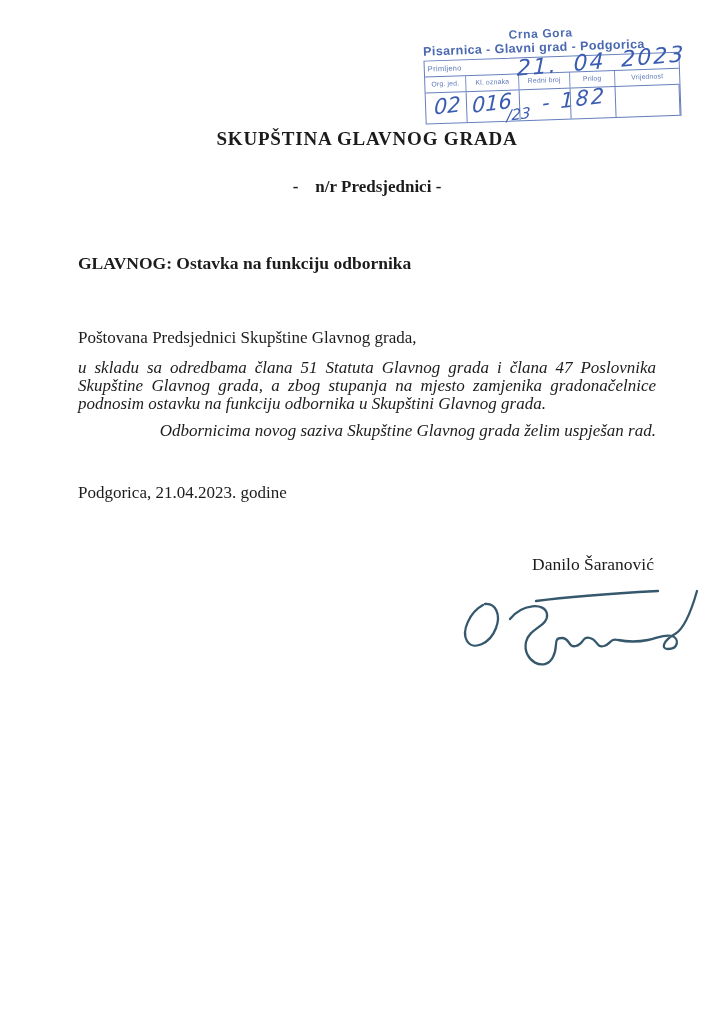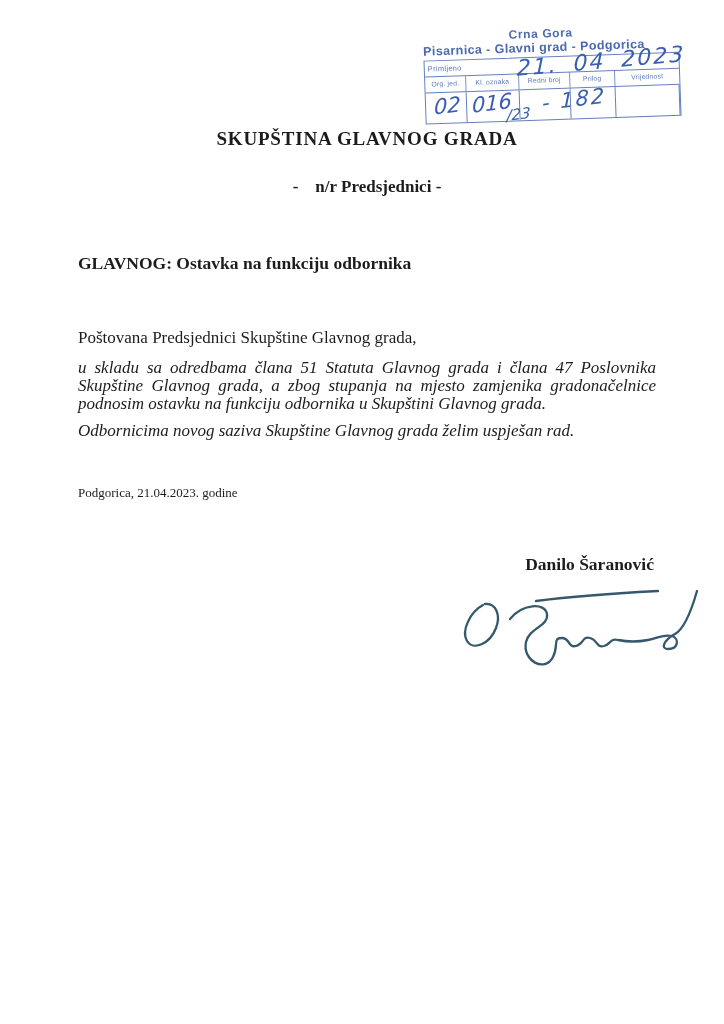--- a/index.html
+++ b/index.html
@@ -144,33 +144,33 @@
     line-height: 26px;
     margin-bottom: 8px;
   }
   .par {
     font-size: 17px;
     line-height: 18px;
     margin: 0 0 9px 0;
     text-align: justify;
     font-style: italic;
   }
-  .par.no-just { text-align: left; }
+  .par.no-just { text-align: right; }
   .place-date {
     margin-top: 40px;
-    font-size: 13px;
+    font-size: 17px;
     line-height: 26px;
   }
 
   
   .signer-name {
     margin-top: 46px;
     text-align: right;
     font-size: 17.5px;
-    font-weight: bold;
+    font-weight: normal;
     line-height: 24px;
     padding-right: 2px;
   }
   .signature-wrap {
     text-align: right;
     margin-top: 2px;
     margin-right: -48px;
   }
 </style>
 </head>

